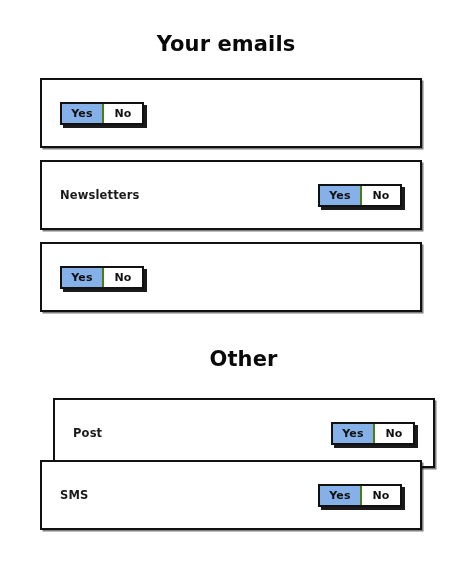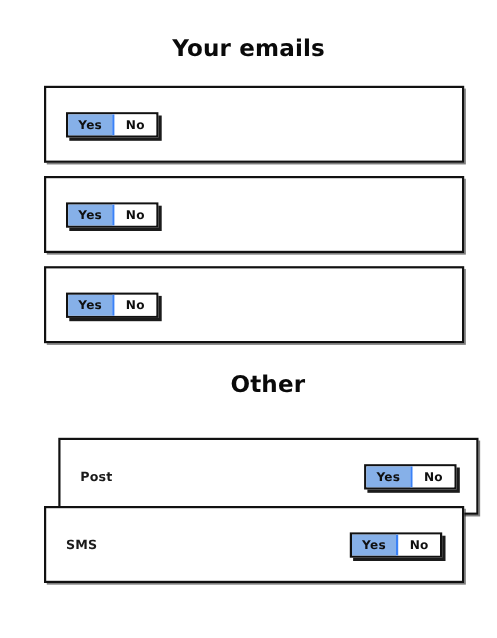--- a/index.html
+++ b/index.html
@@ -38,21 +38,21 @@
     position: absolute;
     left: 0;
     right: 0;
     top: 34px;
   }
 
   .heading-other {
     position: absolute;
     left: 0;
     right: 0;
-    top: 339px;
+    top: 349px;
     margin-left: 35px;
   }
 
   .card {
     position: absolute;
     left: 40px;
     width: 382px;
     height: 70px;
     box-sizing: border-box;
     background: #ffffff;
@@ -105,38 +105,39 @@
     font-family: "DejaVu Sans", "Liberation Sans", sans-serif;
     line-height: 1;
     user-select: none;
   }
 
   .toggle-opt.selected {
     background: #86b0e8;
   }
 
   .toggle-opt.second {
-    border-left: 2px solid #3b82f6;
+    border-left: 2px solid #4d7c0f;
   }
 </style>
 </head>
 <body>
 
 <div class="page">
 
   <h2 class="section-heading heading-emails">Your emails</h2>
 
   <div class="card card-1">
     <div class="toggle">
       <div class="toggle-opt selected first">Yes</div>
       <div class="toggle-opt second">No</div>
     </div>
   </div>
 
   <div class="card card-2">
+    <span class="card-label">Newsletters</span>
     <div class="toggle">
       <div class="toggle-opt selected first">Yes</div>
       <div class="toggle-opt second">No</div>
     </div>
   </div>
 
   <div class="card card-3">
     <div class="toggle">
       <div class="toggle-opt selected first">Yes</div>
       <div class="toggle-opt second">No</div>

